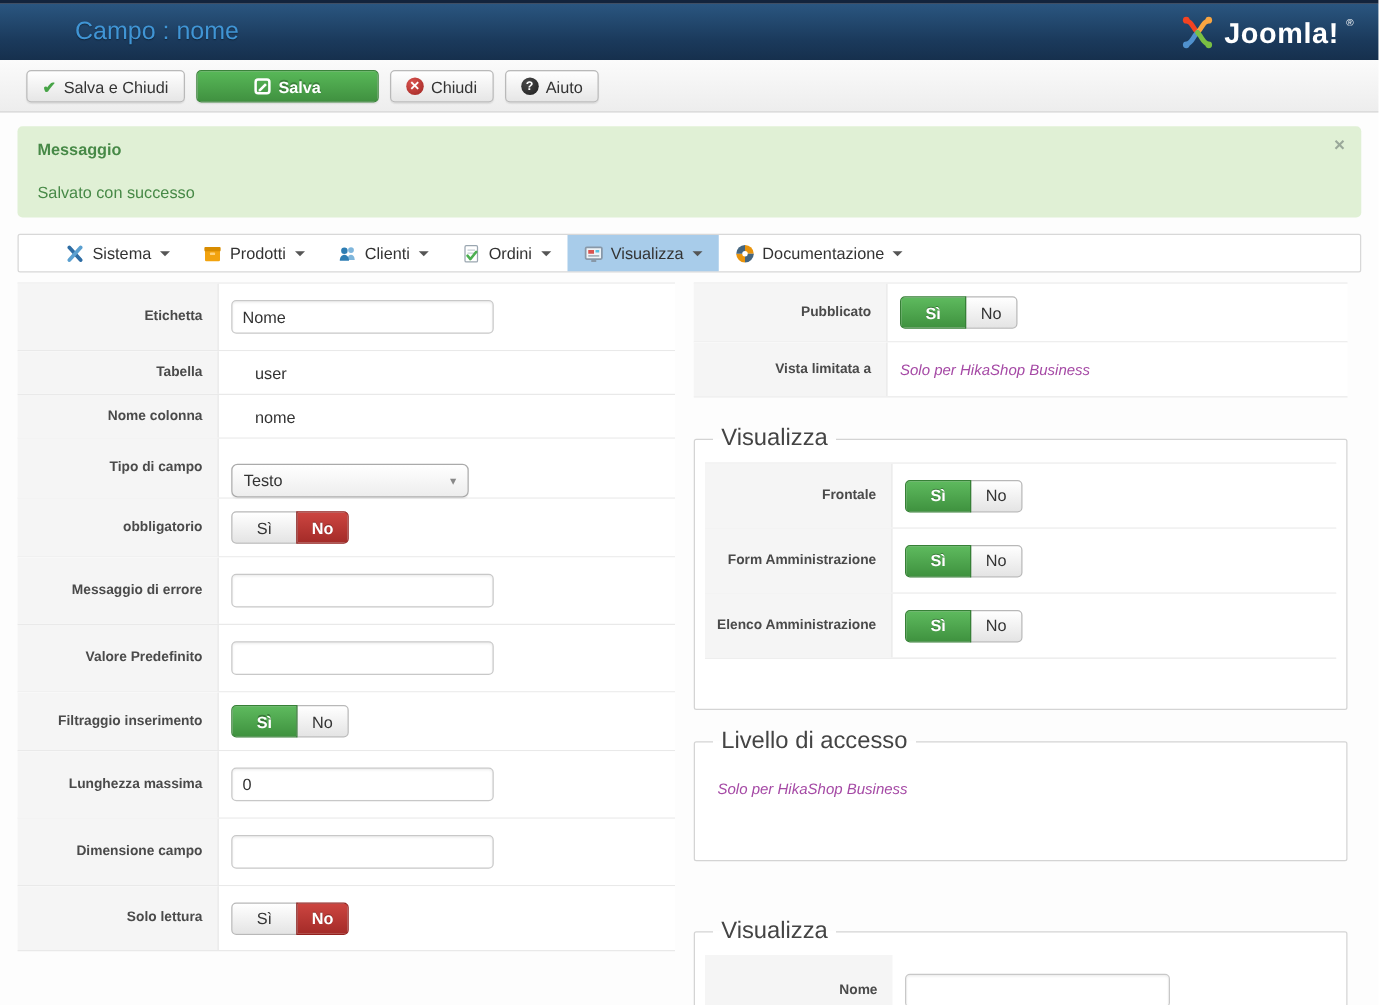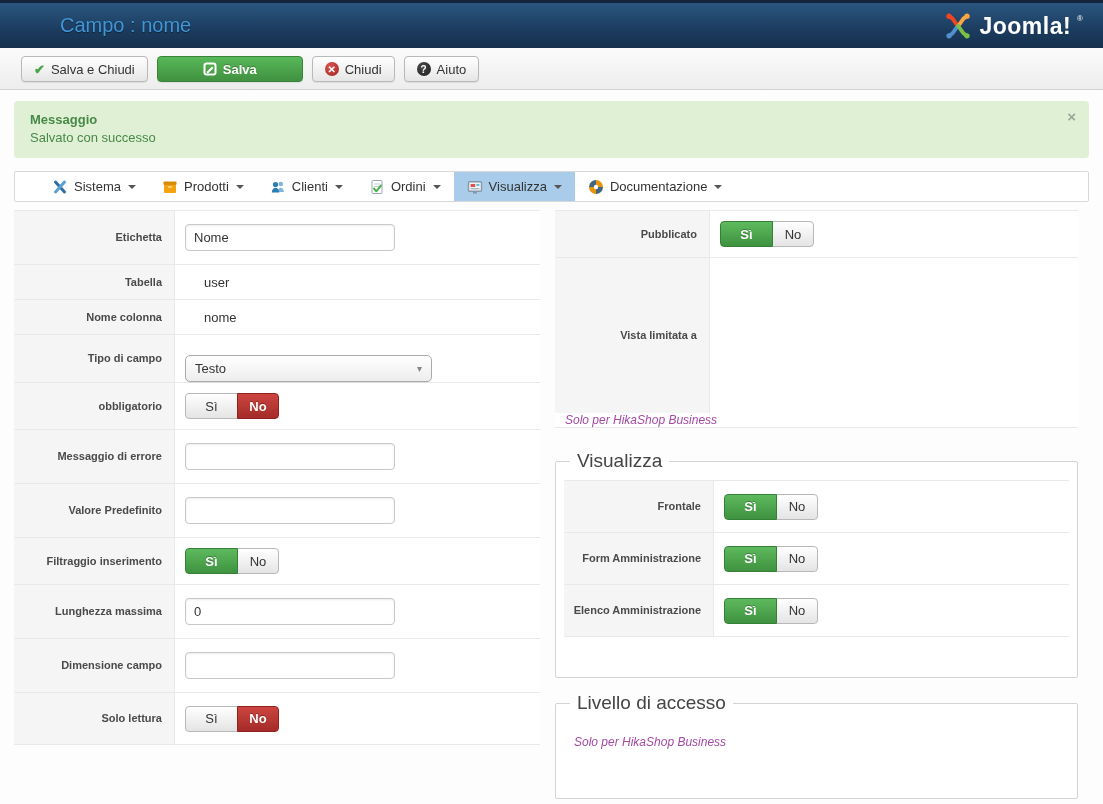--- a/index.html
+++ b/index.html
@@ -21,21 +21,21 @@
   .btn-primary { background:linear-gradient(#58b858,#409140); border-color:#3a833a; color:#fff; font-weight:bold;
                  text-shadow:0 -1px 0 rgba(0,0,0,.25); width:146px; justify-content:center; }
   .ico-check { color:#47a447; font-weight:bold; font-size:13px; }
   .ico-circle { display:inline-flex; width:14px; height:14px; border-radius:50%; color:#fff; font-size:10px; font-weight:bold; align-items:center; justify-content:center; }
   .ico-close-red { background:radial-gradient(circle at 35% 30%, #d9534f, #a02622); }
   .ico-help-dark { background:radial-gradient(circle at 35% 30%, #4a4a4a, #1d1d1d); }
 
   
   .message { margin:11px 14px 0; background:#e0f0d5; border-radius:4px; padding:11px 16px 13px; position:relative; }
   .msg-title { color:#478947; font-weight:bold; font-size:13px; }
-  .msg-body { color:#478947; font-size:13px; margin-top:3px; }
+  .msg-body { color:#478947; font-size:13px; margin-top:19px; }
   .msg-close { position:absolute; top:8px; right:13px; color:#9aa89a; font-weight:bold; font-size:15px; cursor:pointer; line-height:1; }
 
   
   .menubar { margin:13px 14px 0; border:1px solid #d8d8d8; background:#fff; height:31px; display:flex; align-items:stretch; padding-left:24px; border-radius:2px; }
   .menu-item { display:flex; align-items:center; gap:6px; padding:0 13px; font-size:13px; color:#333; cursor:pointer; }
   .menu-item.active { background:#a8ccea; }
   .caret { width:0; height:0; border-left:4px solid transparent; border-right:4px solid transparent; border-top:4px solid #555; margin-left:1px; }
   .mi-icon { display:inline-flex; width:16px; height:16px; }
 
   
@@ -47,21 +47,21 @@
   .frow { display:flex; border-bottom:1px solid #e9e9e9; background:#fff; }
   .flabel { width:161px; flex:0 0 161px; background:#f5f5f5; border-right:1px solid #e9e9e9; text-align:right;
             padding:0 12px 0 6px; font-weight:bold; color:#4a4a4a; font-size:11px; display:flex; align-items:center; justify-content:flex-end; line-height:1.3; }
   .fvalue { flex:1; display:flex; align-items:center; padding-left:10px; }
   .h-input { min-height:54px; } .h-static { min-height:35px; } .h-select { min-height:43px; } .h-toggle { min-height:47px; } .h-toggle-lg { min-height:52px;justify-content:flex-end; }
 
   .txt { width:210px; height:27px; border:1px solid #c8c8c8; border-radius:4px; padding:4px 8px; font-size:13px; color:#333;
          font-family:"Liberation Sans",sans-serif; box-shadow:inset 0 1px 2px rgba(0,0,0,.08); background:#fff; }
   .static-val { font-size:13px; color:#333;margin-left:19px; }
 
-  .select { width:247px; height:27px; border:1px solid #aaa; border-radius:5px; background:linear-gradient(#fff,#ededed);
+  .select { width:190px; height:27px; border:1px solid #aaa; border-radius:5px; background:linear-gradient(#fff,#ededed);
             display:flex; align-items:center; justify-content:space-between; padding:0 9px; font-size:13px; color:#333; cursor:pointer;
             box-shadow:0 1px 1px rgba(0,0,0,.05);margin-top:20px; }
   .sel-arrow { color:#888; font-size:10px; }
 
   .toggle { display:inline-flex; }
   .tg { display:inline-flex; align-items:center; justify-content:center; height:26px; font-size:13px; color:#333;
         background:linear-gradient(#ffffff,#e4e4e4); border:1px solid #b8b8b8; cursor:pointer; }
   .tg.yes { width:53px; border-radius:4px 0 0 4px; }
   .tg.no  { width:42px; border-radius:0 4px 4px 0; margin-left:-1px; }
   .sel-green { background:linear-gradient(#5eba5e,#3f923f); border-color:#368036; color:#fff; font-weight:bold; text-shadow:0 -1px 0 rgba(0,0,0,.3); position:relative; z-index:1; }
@@ -310,21 +310,21 @@
       <div class="ftable rt-table">
         <div class="frow h-toggle">
           <div class="flabel">Pubblicato</div>
           <div class="fvalue">
             <div class="toggle">
               <span class="tg yes sel-green">Sì</span>
                 <span class="tg no">No</span>
             </div>
           </div>
         </div>
-        <div class="frow" style="min-height:44px;flex-direction:column;">
+        <div class="frow" style="min-height:44px;">
           <div class="flabel">Vista limitata a</div>
           <div class="fvalue">
               <a class="purple-link">Solo per HikaShop Business</a>
             </div>
         </div>
       </div>
 
       <fieldset>
         <legend>Visualizza</legend>
         <div class="ftable">

